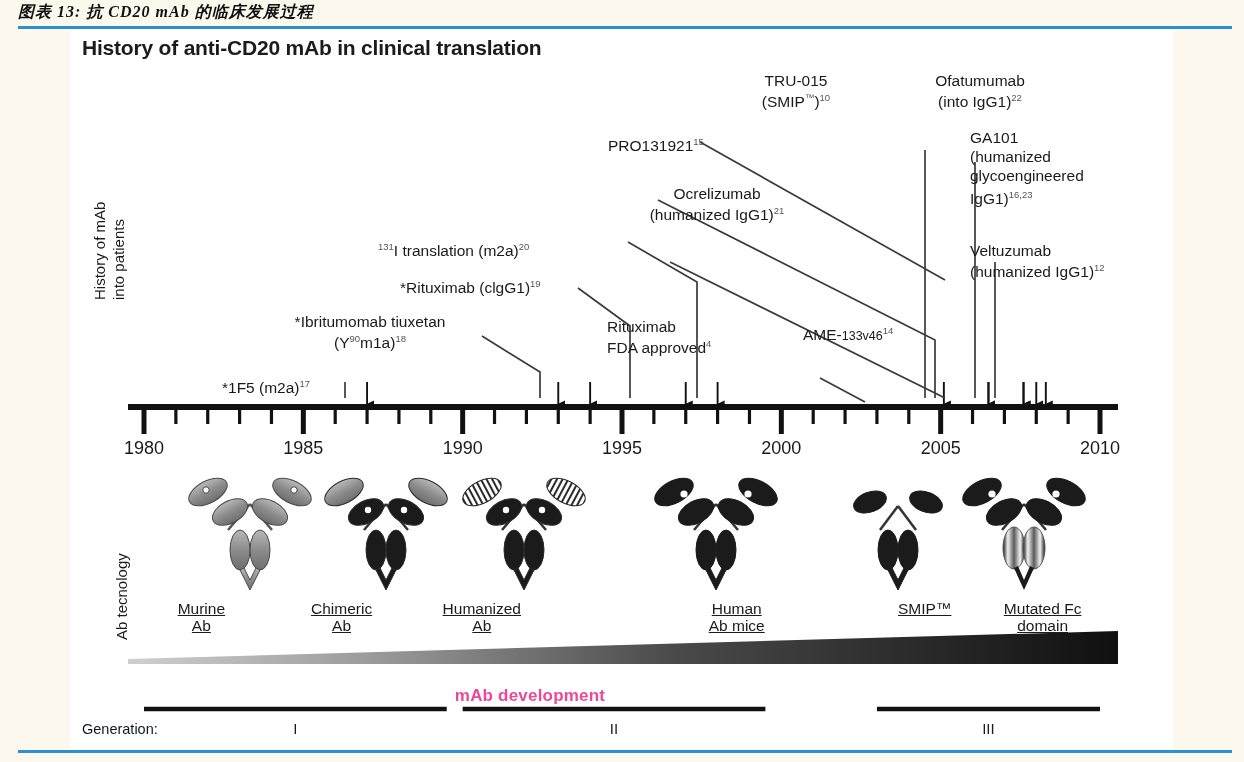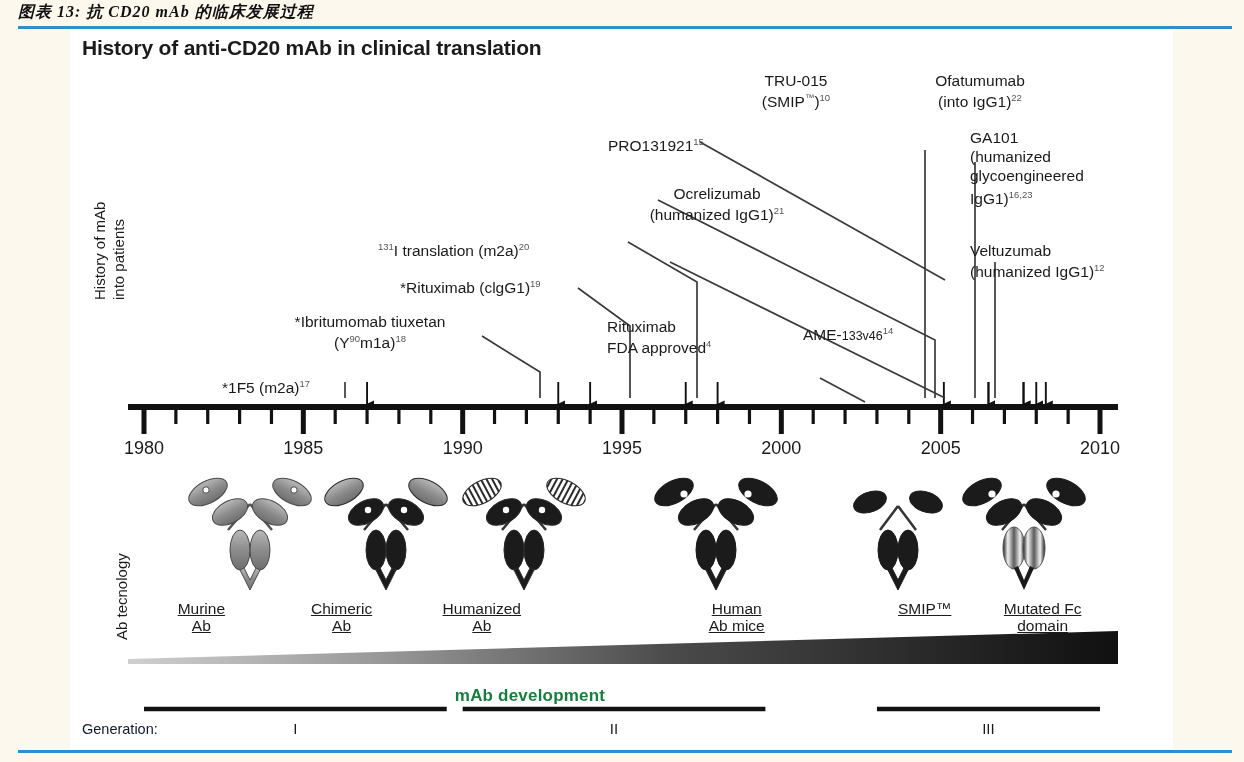--- a/index.html
+++ b/index.html
@@ -59,21 +59,21 @@
     transform:translateX(-50%);
   }
   .abname{
     position:absolute;font-size:15.5px;color:#1b1b1b;
     text-align:center;line-height:17px;
     transform:translateX(-50%);
     white-space:pre-line;
     text-decoration:underline;
   }
   .mabdev{
-    position:absolute;font-size:17px;color:#15803d;font-weight:bold;
+    position:absolute;font-size:17px;color:#ec4899;font-weight:bold;
     transform:translateX(-50%);letter-spacing:0.2px;
   }
   .genlabel{position:absolute;font-size:14.5px;color:#0f172a;}
   .genroman{position:absolute;font-size:15px;color:#1b1b1b;transform:translateX(-50%);}
 </style>
 </head>
 <body>
 
 <div class="caption">图表 13: 抗 CD20 mAb 的临床发展过程</div>
 <div class="rule-top"></div>

